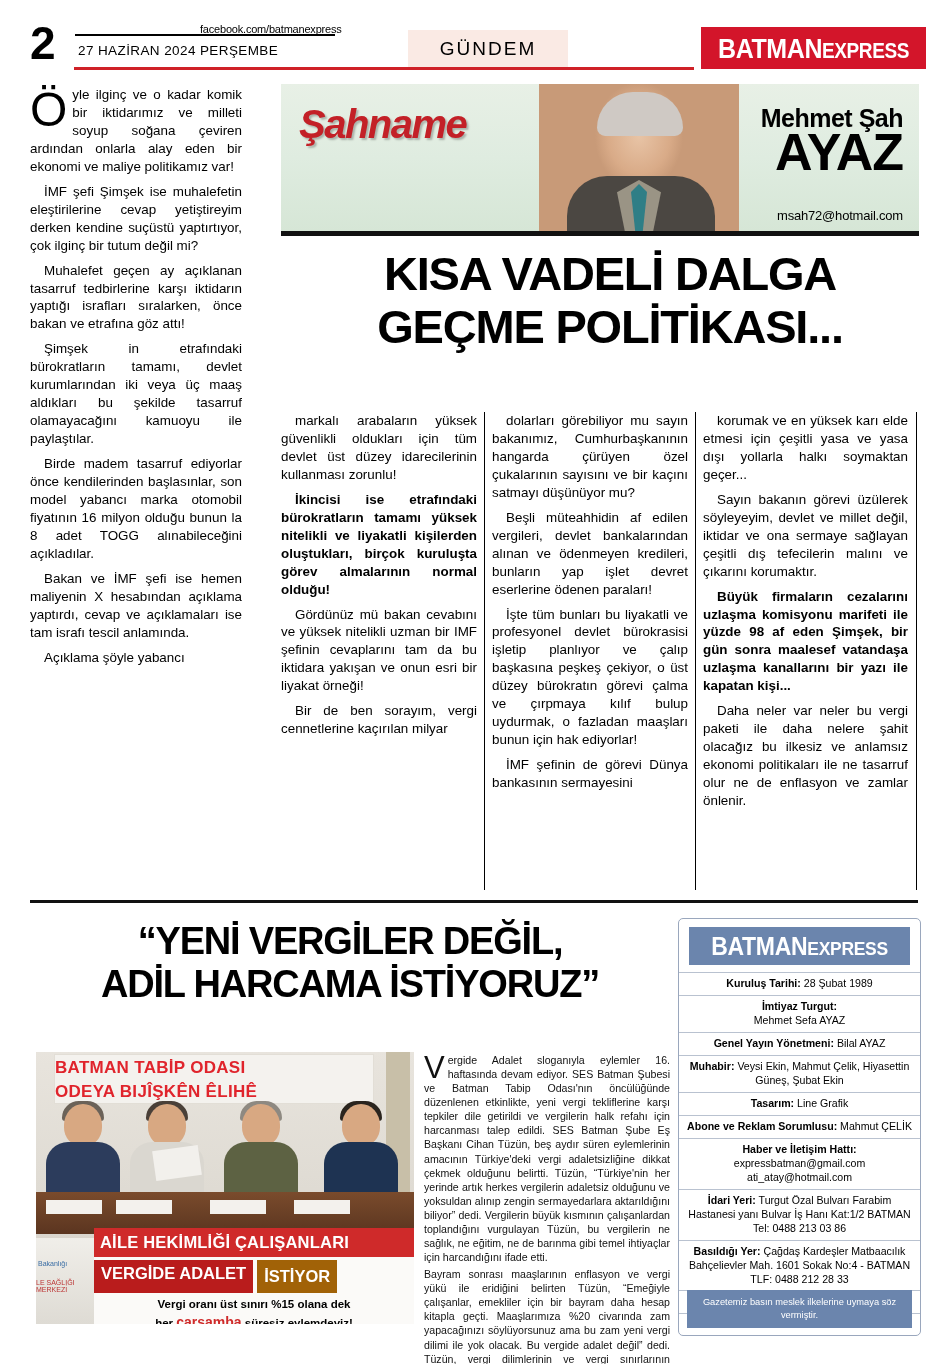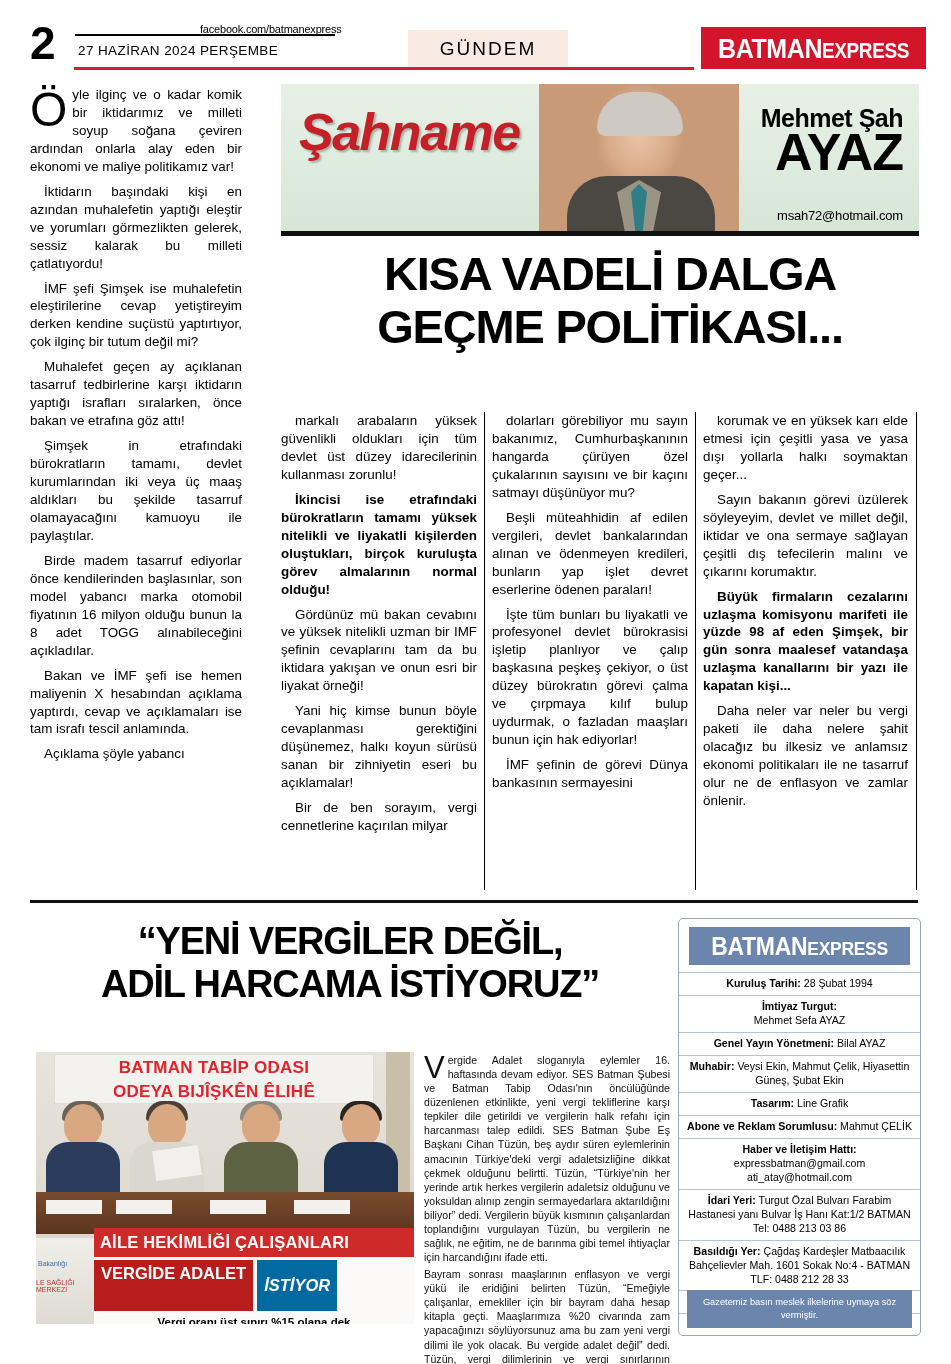--- a/index.html
+++ b/index.html
@@ -82,21 +82,21 @@
   .bp-shirt {
     position: absolute; left: 78px; top: 96px; width: 44px; height: 56px;
     background: #9a9485; clip-path: polygon(50% 0, 100% 22%, 80% 100%, 20% 100%, 0 22%);
   }
   .bp-tie {
     position: absolute; left: 92px; top: 100px; width: 16px; height: 50px;
     background: #2f7e86; clip-path: polygon(50% 0, 100% 16%, 72% 100%, 28% 100%, 0 16%);
   }
   .banner-title {
     position: absolute; left: 18px; top: 18px;
-    font-size: 52px; font-weight: bold; color: #c32027;
+    font-size: 40px; font-weight: bold; color: #c32027;
     font-style: italic; letter-spacing: -1.5px;
     text-shadow: 2px 2px 2px rgba(0,0,0,0.25);
     font-family: "Liberation Sans", sans-serif;
     text-align: center;
   }
   .author-first {
     position: absolute; right: 16px; top: 20px;
     font-size: 25px; font-weight: bold; text-align: center;
     letter-spacing: -0.5px;
   }
@@ -167,21 +167,21 @@
     position: absolute; left: 36px; top: 1052px; width: 378px; height: 272px;
     overflow: hidden;
     background: linear-gradient(180deg,#ddd9d2 0%,#e6e2db 46%,#c9c3ba 100%);
   }
   .ph-banner-top {
     position: absolute; left: 18px; top: 2px; width: 320px; height: 50px;
     background: #f4f2ee; border: 1px solid #e2ded6;
   }
   .ph-banner-top div {
     color: #e0242c; font-weight: bold; font-size: 17px;
-    text-align: center; letter-spacing: 0.3px; line-height: 1.32;
+    letter-spacing: 0.3px; line-height: 1.32;
     padding-top: 2px;
   }
   .ph-wall { position:absolute; left:0; top:0; width:100%; height:152px;
     background: linear-gradient(180deg,#e8e4dd,#dedad2); }
   .ph-doorframe { position:absolute; right:4px; top:0; width:24px; height:152px;
     background:#c8bfa8; }
   .ph-table { position: absolute; left: 0; top: 140px; width: 378px; height: 42px;
     background: linear-gradient(180deg,#7a4b2c,#5b3520); }
   .ph-person { position: absolute; top: 52px; width: 78px; height: 94px; }
   .ph-head { position: absolute; left: 20px; top: 0; width: 38px; height: 42px;
@@ -206,22 +206,22 @@
   .pb-line1 {
     background: #cf2a2a; color: #fff; font-weight: bold;
     font-size: 16.5px; padding: 5px 6px; letter-spacing: 0.2px; white-space: nowrap;
   }
   .pb-row2 { display: flex; margin-top: 3px; }
   .pb-dark {
     background: #b91c1c; color: #fff; font-weight: bold; font-size: 16.5px;
     padding: 4px 7px; white-space: nowrap;
   }
   .pb-red {
-    background: #0369a1; color: #fff; font-weight: bold; font-size: 16.5px;
-    padding: 16px 7px; margin-left: 4px; white-space: nowrap; font-style: italic;
+    background: #a16207; color: #fff; font-weight: bold; font-size: 16.5px;
+    padding: 7px 7px; margin-left: 4px; white-space: nowrap;
   }
   .pb-sub {
     margin-top: 4px; font-size: 11.5px; text-align: center;
     line-height: 1.35; padding: 0 3px; font-weight: 600;
   }
   .pb-sub .hl { color: #cf2a2a; font-weight: bold; font-size: 14px; }
   .ph-box-left { position:absolute; left:0; top:186px; width:58px; height:86px;
     background: linear-gradient(180deg,#f0eee9,#dedbd4); }
   .ph-box-left .bl-t { font-size:7px; color:#3a6ea5; padding:22px 2px 0; }
   .ph-box-left .bl-b { font-size:7px; color:#b33; padding-top:12px; }
@@ -305,34 +305,32 @@
   <div class="banner-underline"></div>
 
   <div class="main-headline">KISA VADELİ DALGA GEÇME POLİTİKASI...</div>
 
   <div class="col-divider div-a"></div>
   <div class="col-divider div-b"></div>
   <div class="col-divider div-c"></div>
 
   <div class="col col-1">
     <p class="dropcap">Öyle ilginç ve o kadar komik bir iktidarımız ve milleti soyup soğana çeviren ardından onlarla alay eden bir ekonomi ve maliye politikamız var!</p>
-    <p>İktidarın başındaki kişi en azından muhalefetin yaptığı eleştir ve yorumları görmezlikten gelerek, sessiz kalarak bu milleti çatlatıyordu!</p>
     <p>İMF şefi Şimşek ise muhalefetin eleştirilerine cevap yetiştireyim derken kendine suçüstü yaptırtıyor, çok ilginç bir tutum değil mi?</p>
     <p>Muhalefet geçen ay açıklanan tasarruf tedbirlerine karşı iktidarın yaptığı israfları sıralarken, önce bakan ve etrafına göz attı!</p>
     <p>Şimşek in etrafındaki bürokratların tamamı, devlet kurumlarından iki veya üç maaş aldıkları bu şekilde tasarruf olamayacağını kamuoyu ile paylaştılar.</p>
     <p>Birde madem tasarruf ediyorlar önce kendilerinden başlasınlar, son model yabancı marka otomobil fiyatının 16 milyon olduğu bunun la 8 adet TOGG alınabileceğini açıkladılar.</p>
     <p>Bakan ve İMF şefi ise hemen maliyenin X hesabından açıklama yaptırdı, cevap ve açıklamaları ise tam israfı tescil anlamında.</p>
     <p>Açıklama şöyle yabancı</p>
   </div>
 
   <div class="col col-2">
     <p>markalı arabaların yüksek güvenlikli oldukları için tüm devlet üst düzey idarecilerinin kullanması zorunlu!</p>
     <p class="bold">İkincisi ise etrafındaki bürokratların tamamı yüksek nitelikli ve liyakatli kişilerden oluştukları, birçok kuruluşta görev almalarının normal olduğu!</p>
     <p>Gördünüz mü bakan cevabını ve yüksek nitelikli uzman bir IMF şefinin cevaplarını tam da bu iktidara yakışan ve onun esri bir liyakat örneği!</p>
-    <p>Yani hiç kimse bunun böyle cevaplanması gerektiğini düşünemez, halkı koyun sürüsü sanan bir zihniyetin eseri bu açıklamalar!</p>
     <p>Bir de ben sorayım, vergi cennetlerine kaçırılan milyar</p>
   </div>
 
   <div class="col col-3">
     <p>dolarları görebiliyor mu sayın bakanımız, Cumhurbaşkanının hangarda çürüyen özel çukalarının sayısını ve bir kaçını satmayı düşünüyor mu?</p>
     <p>Beşli müteahhidin af edilen vergileri, devlet bankalarından alınan ve ödenmeyen kredileri, bunların yap işlet devret eserlerine ödenen paraları!</p>
     <p>İşte tüm bunları bu liyakatli ve profesyonel devlet bürokrasisi işletip planlıyor ve çalıp başkasına peşkeş çekiyor, o üst düzey bürokratın görevi çalma ve çırpmaya kılıf bulup uydurmak, o fazladan maaşları bunun için hak ediyorlar!</p>
     <p>İMF şefinin de görevi Dünya bankasının sermayesini</p>
   </div>
 
@@ -403,21 +401,21 @@
   <div class="story-body">
     <p class="dc">Vergide Adalet sloganıyla eylemler 16. haftasında devam ediyor. SES Batman Şubesi ve Batman Tabip Odası'nın öncülüğünde düzenlenen etkinlikte, yeni vergi tekliflerine karşı tepkiler dile getirildi ve vergilerin halk refahı için harcanması talep edildi. SES Batman Şube Eş Başkanı Cihan Tüzün, beş aydır süren eylemlerinin amacının Türkiye'deki vergi adaletsizliğine dikkat çekmek olduğunu belirtti. Tüzün, “Türkiye'nin her yerinde artık herkes vergilerin adaletsiz olduğunu ve yoksuldan alınıp zengin sermayedarlara aktarıldığını biliyor” dedi. Vergilerin büyük kısmının çalışanlardan toplandığını vurgulayan Tüzün, bu vergilerin ne sağlık, ne eğitim, ne de barınma gibi temel ihtiyaçlar için harcandığını ifade etti.</p>
     <p>Bayram sonrası maaşlarının enflasyon ve vergi yükü ile eridiğini belirten Tüzün, “Emeğiyle çalışanlar, emekliler için bir bayram daha hesap kitapla geçti. Maaşlarımıza %20 civarında zam yapacağınızı söylüyorsunuz ama bu zam yeni vergi dilimi ile yok olacak. Bu vergide adalet değil” dedi. Tüzün, vergi dilimlerinin ve vergi sınırlarının düzeltilmesini, çalışanların sırtına binen adaletsiz vergi yüklerinin kaldırılmasını talep etti.</p>
   </div>
 
   <div class="imprint">
     <div class="imp-logo">
       <span><span>BATMAN</span><span class="sm2">EXPRESS</span></span>
     </div>
     <div id="imprint-rows">
-        <div class="imp-row"><b>Kuruluş Tarihi:</b><span> 28 Şubat 1994</span></div>
+        <div class="imp-row"><b>Kuruluş Tarihi:</b><span> 28 Şubat 1989</span></div>
         <div class="imp-row">
           <div><b>İmtiyaz Turgut:</b></div>
           <div>Mehmet Sefa AYAZ</div>
         </div>
         <div class="imp-row"><b>Genel Yayın Yönetmeni:</b><span> Bilal AYAZ</span></div>
         <div class="imp-row"><b>Muhabir:</b><span> Veysi Ekin, Mahmut Çelik, Hiyasettin Güneş, Şubat Ekin</span></div>
         <div class="imp-row"><b>Tasarım:</b><span> Line Grafik</span></div>
         <div class="imp-row"><b>Abone ve Reklam Sorumlusu:</b><span> Mahmut ÇELİK</span></div>
         <div class="imp-row">
           <div><b>Haber ve İletişim Hattı:</b></div>

